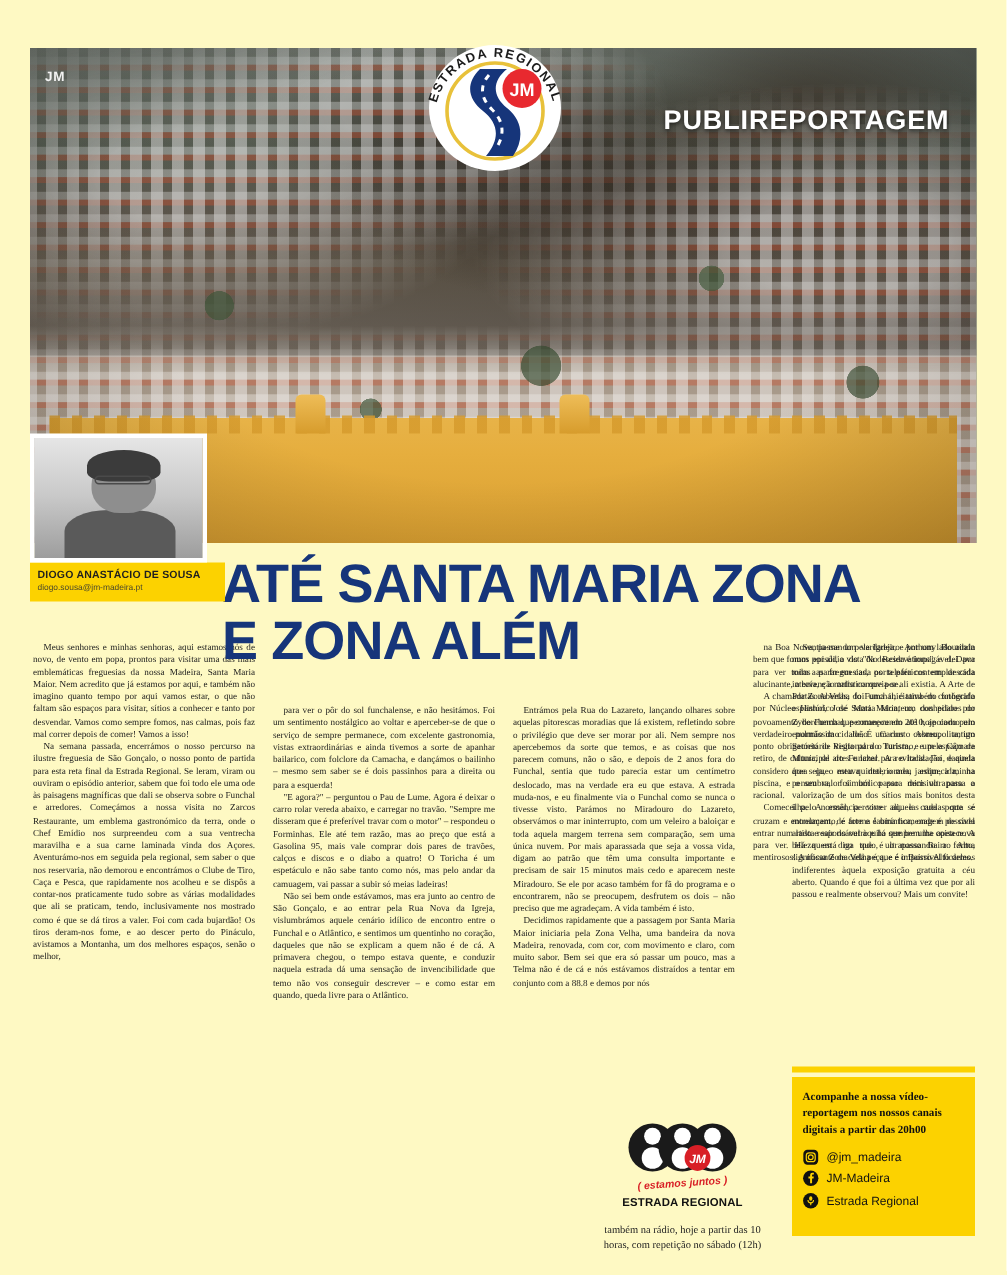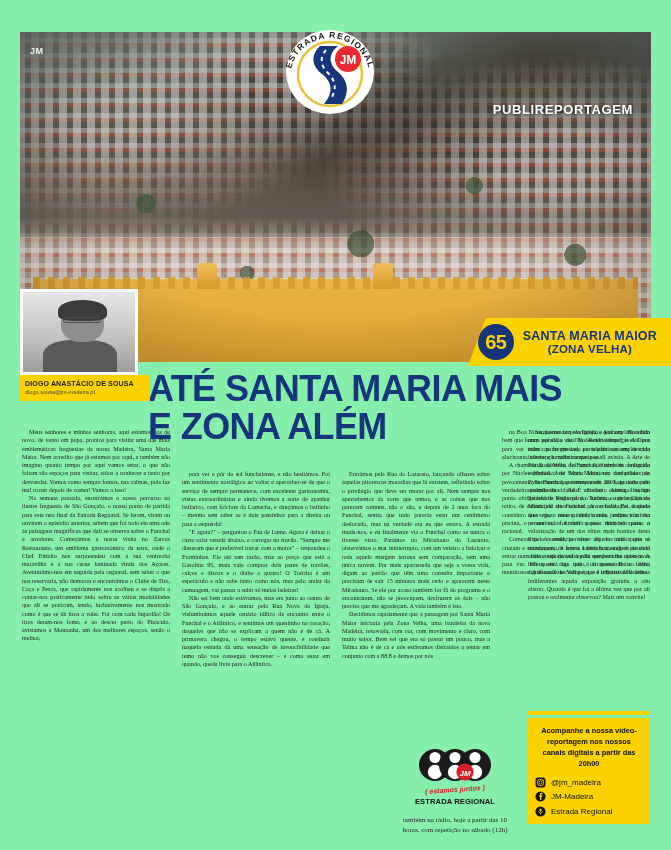--- a/index.html
+++ b/index.html
@@ -5,21 +5,21 @@
   * { box-sizing: border-box; margin: 0; padding: 0; }
   html, body {
     width: 671px; height: 850px;
     background: #ffffff;
     font-family: "Liberation Sans", sans-serif;
     overflow: hidden;
   }
   .page {
     position: relative;
     width: 671px; height: 850px;
-    background: #86efac;
+    background: #fef9c3;
   }
 
   
   .hero {
     position: absolute;
     left: 20px; top: 32px;
     width: 631px; height: 330px;
     overflow: hidden;
     background: #7d8a86;
   }
@@ -90,23 +90,22 @@
     background: radial-gradient(ellipse at 50% 45%, rgba(0,0,0,0) 55%, rgba(0,0,0,.22) 100%);
   }
   .hero-jm {
     position: absolute; left: 10px; top: 14px;
     color: rgba(255,255,255,.92);
     font-size: 9px; font-weight: bold; letter-spacing: .5px;
   }
   .publirep {
     position: absolute; right: 18px; top: 38px;
     color: #ffffff;
-    font-size: 13px; font-weight: bold; letter-spacing: .6px;
+    font-size: 18px; font-weight: bold; letter-spacing: .6px;
     text-shadow: 0 1px 3px rgba(0,0,0,.55);
-    margin-top: 32px;
   }
 
   
   .logo-badge {
     position: absolute;
     left: 276px; top: 26px;
     width: 108px; height: 88px;
     z-index: 6;
   }
 
@@ -244,21 +243,21 @@
   .social-box {
     position: absolute;
     left: 528px; top: 718px;
     width: 122px; height: 106px;
     background: #fcd200;
     padding: 8px 7px 7px 7px;
     z-index: 6;
   }
   .social-head {
     font-size: 7.4px; font-weight: bold; color:#111;
-    text-align: center; line-height: 1.48;
+    text-align: left; line-height: 1.48; font-family: Liberation Serif, serif;
   }
   .social-list { margin-top: 7px; text-align: right; }
   .social-row {
     display: flex; align-items: center; gap: 5px;
     margin-bottom: 3.5px;
   }
   .social-ico {
     width: 11px; height: 11px; flex: 0 0 auto;
     display:flex; align-items:center; justify-content:center;
   }
@@ -314,30 +313,23 @@
       <div class="ap-head"></div>
       <div class="ap-hair"></div>
       <div class="ap-glass"></div>
     </div>
     <div class="author-bar">
       <div class="author-name">DIOGO ANASTÁCIO DE SOUSA</div>
       <div class="author-mail">diogo.sousa@jm-madeira.pt</div>
     </div>
   </div>
 
-  <div class="sec-badge">
-    <div class="sec-circle">65</div>
-    <div class="sec-text">
-      <div class="sec-l1">SANTA MARIA MAIOR</div>
-      <div class="sec-l2">(ZONA VELHA)</div>
-    </div>
-  </div>
 
   <h1 class="headline">
-    <span>ATÉ SANTA MARIA MAIS</span>
+    <span>ATÉ SANTA MARIA ZONA</span>
     <span class="l2">E ZONA ALÉM</span>
   </h1>
 
   <div class="cols">
     <div class="col c1">
       <p>Meus senhores e minhas senhoras, aqui estamos nós de novo, de vento em popa, prontos para visitar uma das mais emblemáticas freguesias da nossa Madeira, Santa Maria Maior. Nem acredito que já estamos por aqui, e também não imagino quanto tempo por aqui vamos estar, o que não faltam são espaços para visitar, sítios a conhecer e tanto por desvendar. Vamos como sempre fomos, nas calmas, pois faz mal correr depois de comer! Vamos a isso!</p>
       <p>Na semana passada, encerrámos o nosso percurso na ilustre freguesia de São Gonçalo, o nosso ponto de partida para esta reta final da Estrada Regional. Se leram, viram ou ouviram o episódio anterior, sabem que foi todo ele uma ode às paisagens magníficas que dali se observa sobre o Funchal e arredores. Começámos a nossa visita no Zarcos Restaurante, um emblema gastronómico da terra, onde o Chef Emídio nos surpreendeu com a sua ventrecha maravilha e a sua carne laminada vinda dos Açores. Aventurámo-nos em seguida pela regional, sem saber o que nos reservaria, não demorou e encontrámos o Clube de Tiro, Caça e Pesca, que rapidamente nos acolheu e se dispôs a contar-nos praticamente tudo sobre as várias modalidades que ali se praticam, tendo, inclusivamente nos mostrado como é que se dá tiros a valer. Foi com cada bujardão! Os tiros deram-nos fome, e ao descer perto do Pináculo, avistamos a Montanha, um dos melhores espaços, senão o melhor,</p>
     </div>
     <div class="col c2">
       <p>para ver o pôr do sol funchalense, e não hesitámos. Foi um sentimento nostálgico ao voltar e aperceber-se de que o serviço de sempre permanece, com excelente gastronomia, vistas extraordinárias e ainda tivemos a sorte de apanhar bailarico, com folclore da Camacha, e dançámos o bailinho – mesmo sem saber se é dois passinhos para a direita ou para a esquerda!</p>

